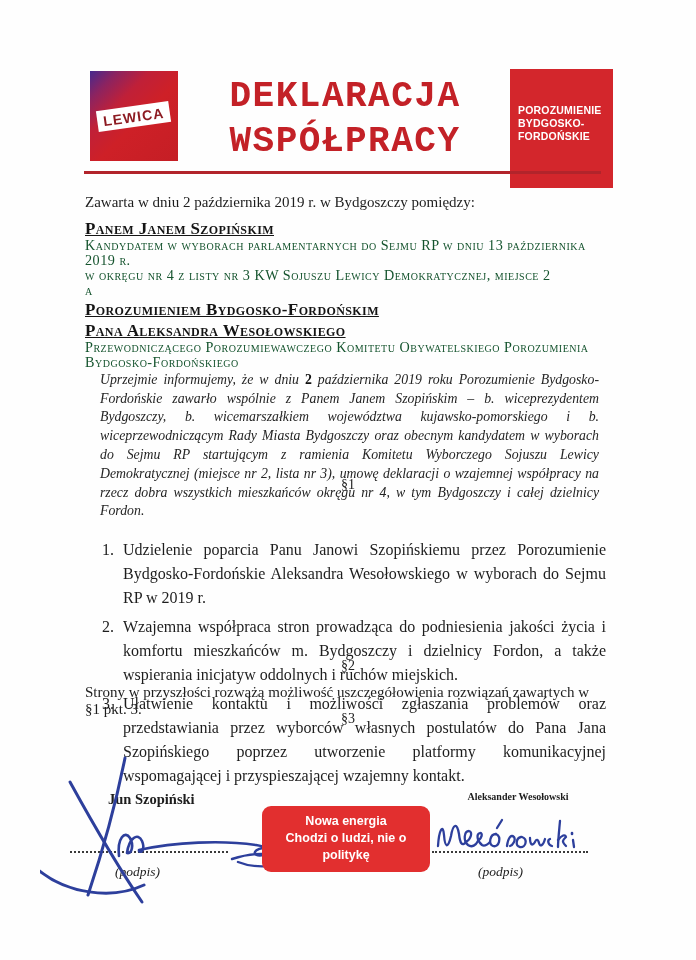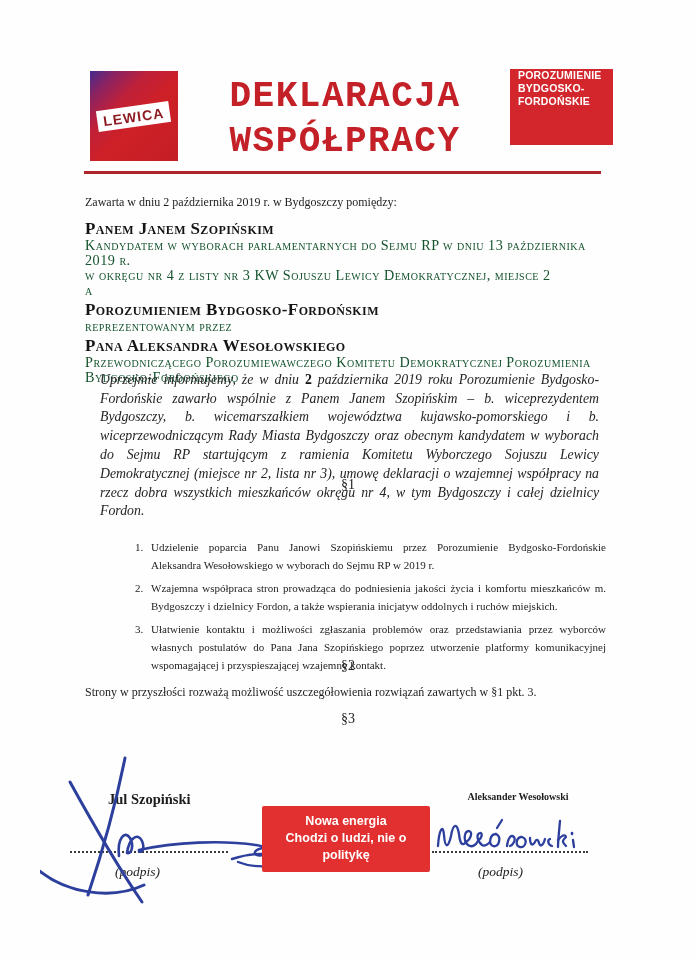--- a/index.html
+++ b/index.html
@@ -18,39 +18,39 @@
     background:#fff;transform:rotate(-8deg);padding:3px 6px 2px 6px;
     font-family:"Liberation Sans",sans-serif;font-weight:bold;
     font-size:14px;letter-spacing:1px;color:#8d1b22;
   }
   .doc-title{
     position:absolute;left:185px;top:74px;width:320px;text-align:center;
     font-family:Liberation Mono, monospace;font-weight:bold;
     font-size:36px;line-height:45px;color:#c32127;letter-spacing:1.5px;
   }
   .logo-pbf{
-    position:absolute;left:510px;top:69px;width:103px;height:76px;
-    background:#d3262c;display:flex;align-items:flex-start;
+    position:absolute;left:510px;top:69px;width:103px;height:119px;
+    background:#d3262c;display:flex;align-items:center;
   }
   .pbf-text{
     padding:0 6px 10px 8px;color:#fff;
     font-family:"Liberation Sans",sans-serif;font-weight:bold;
     font-size:10.5px;line-height:13px;letter-spacing:0.2px;
   }
   .header-rule{
     position:absolute;left:84px;top:171px;width:517px;height:3px;
     background:#b2242b;
   }
   
-  .body-text{font-size:12px;line-height:16.5px;}
+  .body-text{font-size:15px;line-height:16.5px;}
   .intro{position:absolute;left:85px;top:194px;width:520px;}
   .parties{position:absolute;left:85px;top:220px;width:525px;}
   .sc-name{
     font-variant:small-caps;font-weight:bold;font-size:17px;line-height:18px;
-    letter-spacing:0.4px;color:#141414;
+    letter-spacing:0.4px;color:#141414;text-decoration:underline;
   }
   .sc-detail{
     font-variant:small-caps;font-size:14.2px;line-height:15px;
     letter-spacing:0.5px;color:#14532d;
   }
   .parties .gap-s{margin-top:3px;}
   .preamble{
     position:absolute;left:100px;top:357px;width:499px;
     font-style:italic;font-size:13.8px;line-height:18.8px;
     text-align:justify;color:#242424;
@@ -61,33 +61,33 @@
     font-size:14px;color:#222;
   }
   .sec-block{
     position:absolute;left:85px;width:521px;text-align:justify;
   }
   ol.agreement{
     margin:0;padding:0 0 0 33px;list-style:decimal;
   }
   ol.agreement li{
     text-align:justify;margin-bottom:5px;padding-left:5px;
-    font-size:11px;line-height:18px;margin-left:28px;
+    font-size:16px;line-height:24px;
   }
   
   .sig-name-left{
     position:absolute;left:108px;top:791px;font-weight:bold;font-size:14.5px;
   }
   .sig-name-right{
     position:absolute;left:438px;top:791px;width:160px;text-align:center;
     font-weight:bold;font-size:10px;
   }
   .slogan-badge{
     position:absolute;left:262px;top:806px;width:160px;
-    background:#e22f2f;border-radius:2px;padding:7px 4px 8px 4px;
+    background:#e22f2f;border-radius:9px;padding:7px 4px 8px 4px;
     text-align:center;color:#fff;z-index:5;
     font-family:"Liberation Sans",sans-serif;font-weight:bold;
     font-size:12.5px;line-height:17px;
   }
   .dotline{
     position:absolute;top:851px;height:0;border-bottom:2.5px dotted #3a3a3a;
   }
   .dotline.left{left:70px;width:158px;}
   .dotline.right{left:432px;width:156px;}
   .podpis{
@@ -123,42 +123,41 @@
   <div class="header-rule"></div>
 
   <div class="intro body-text">Zawarta w dniu 2 października 2019 r. w Bydgoszczy pomiędzy:</div>
 
   <div class="parties">
     <div class="sc-name">Panem Janem Szopińskim</div>
     <div class="sc-detail">Kandydatem w wyborach parlamentarnych do Sejmu RP w dniu 13 października 2019 r.</div>
     <div class="sc-detail">w okręgu nr 4 z listy nr 3 KW Sojuszu Lewicy Demokratycznej, miejsce 2</div>
     <div class="sc-detail">a</div>
     <div class="sc-name gap-s">Porozumieniem Bydgosko-Fordońskim</div>
-    <div class="sc-detail">reprezentowanym przez</div>
     <div class="sc-name gap-s">Pana Aleksandra Wesołowskiego</div>
-    <div class="sc-detail">Przewodniczącego Porozumiewawczego Komitetu Demokratycznej Porozumienia Bydgosko-Fordońskiego</div>
+    <div class="sc-detail">Przewodniczącego Porozumiewawczego Komitetu Obywatelskiego Porozumienia Bydgosko-Fordońskiego</div>
   </div>
 
   <p class="preamble"><span>Uprzejmie informujemy, że w dniu </span><span class="hand-digit">2</span><span> października 2019 roku Porozumienie Bydgosko-Fordońskie zawarło wspólnie z Panem Janem Szopińskim – b. wiceprezydentem Bydgoszczy, b. wicemarszałkiem województwa kujawsko-pomorskiego i b. wiceprzewodniczącym Rady Miasta Bydgoszczy oraz obecnym kandydatem w wyborach do Sejmu RP startującym z ramienia Komitetu Wyborczego Sojuszu Lewicy Demokratycznej (miejsce nr 2, lista nr 3), umowę deklaracji o wzajemnej współpracy na rzecz dobra wszystkich mieszkańców okręgu nr 4, w tym Bydgoszczy i całej dzielnicy Fordon.</span></p>
 
   <div class="sec-heading" style="top:477px;">§1</div>
   <div class="sec-block" style="top:538px;">
     <ol class="agreement">
       <li>Udzielenie poparcia Panu Janowi Szopińskiemu przez Porozumienie Bydgosko-Fordońskie Aleksandra Wesołowskiego w wyborach do Sejmu RP w 2019 r.</li>
       <li>Wzajemna współpraca stron prowadząca do podniesienia jakości życia i komfortu mieszkańców m. Bydgoszczy i dzielnicy Fordon, a także wspierania inicjatyw oddolnych i ruchów miejskich.</li>
       <li>Ułatwienie kontaktu i możliwości zgłaszania problemów oraz przedstawiania przez wyborców własnych postulatów do Pana Jana Szopińskiego poprzez utworzenie platformy komunikacyjnej wspomagającej i przyspieszającej wzajemny kontakt.</li>
     </ol>
   </div>
 
   <div class="sec-heading" style="top:658px;">§2</div>
   <div class="sec-block body-text" style="top:684px;text-align:left;">Strony w przyszłości rozważą możliwość uszczegółowienia rozwiązań zawartych w §1 pkt. 3.</div>
 
   <div class="sec-heading" style="top:711px;">§3</div>
 
-  <div class="sig-name-left">Jul Szopiński</div>
+  <div class="sig-name-left">Jun Szopiński</div>
   <div class="sig-name-right">Aleksander Wesołowski</div>
 
   <div class="slogan-badge">
     <div>Nowa energia</div>
     <div>Chodzi o ludzi, nie o politykę</div>
   </div>
 
   <div class="dotline left"></div>
   <div class="dotline right"></div>
 

